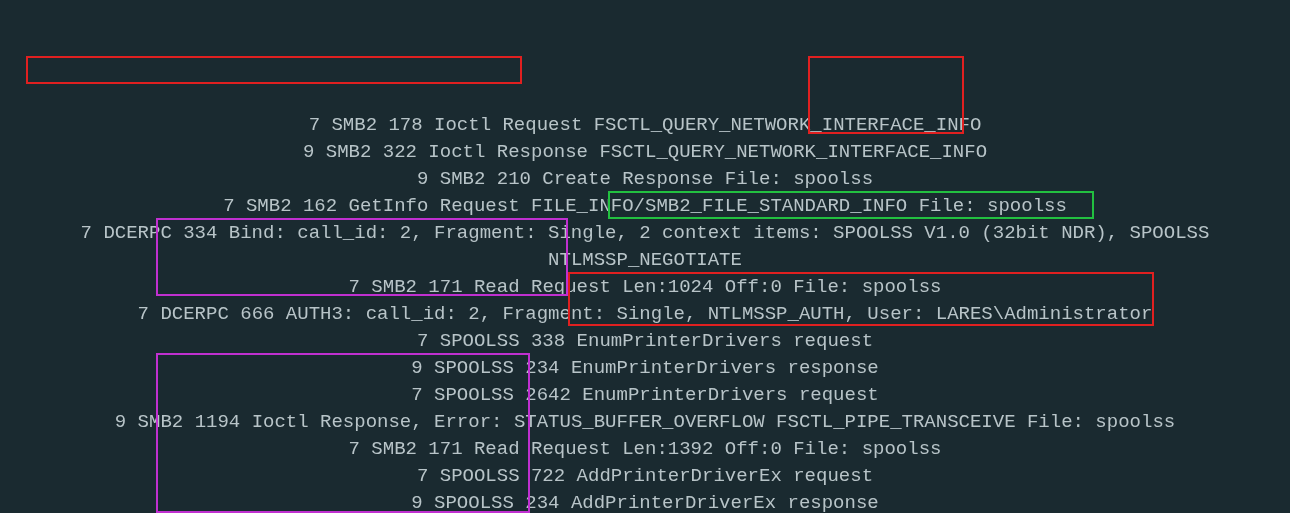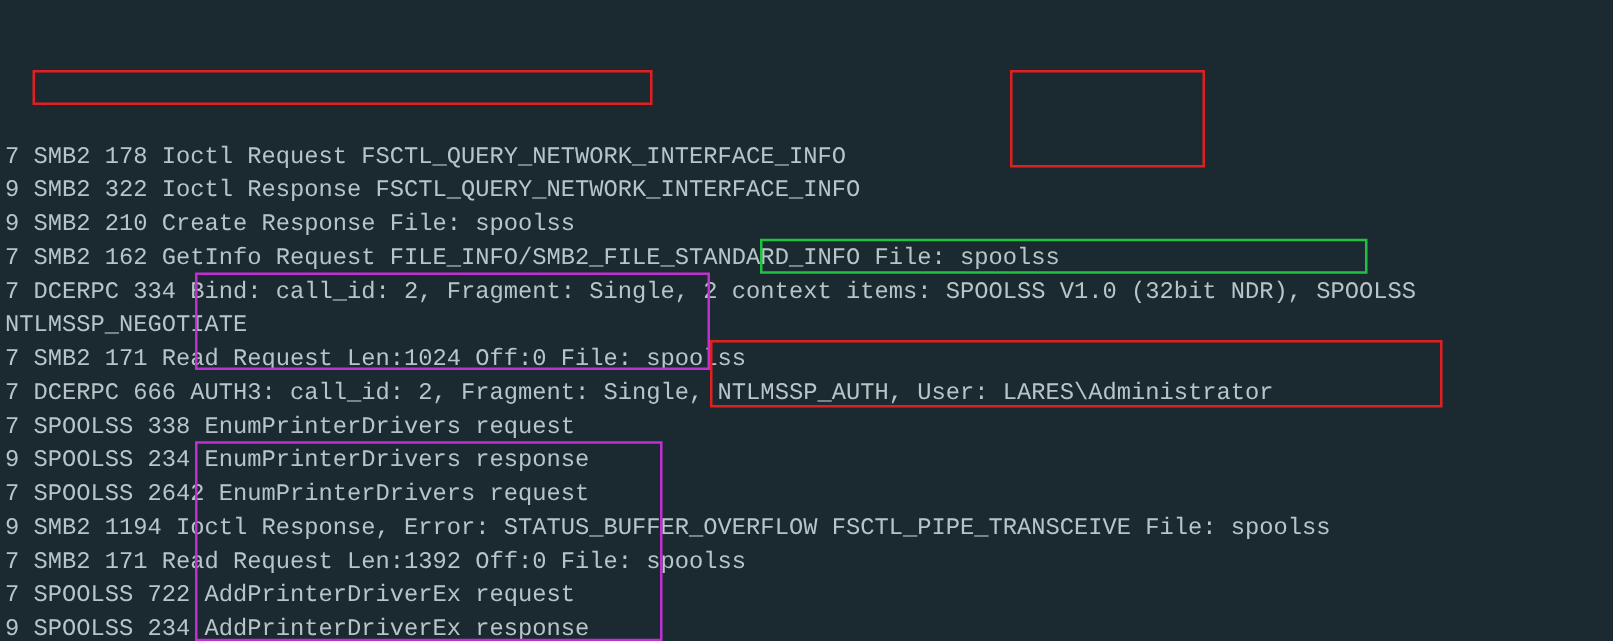--- a/index.html
+++ b/index.html
@@ -6,21 +6,21 @@
   body {
     background: #1a2a30;
     color: #b8c4c8;
     font-family: 'Courier New', monospace;
     font-size: 19px;
     line-height: 27px;
     padding: 4px 4px;
     white-space: pre;
     overflow: hidden;
   }
-  .line { position: relative; height: 27px; }
+  .line { position: relative; height: 27px; text-align: center; }
   .box {
     position: absolute;
     border: 2px solid;
     pointer-events: none;
   }
 </style>
 </head>
 <body>
 
 

